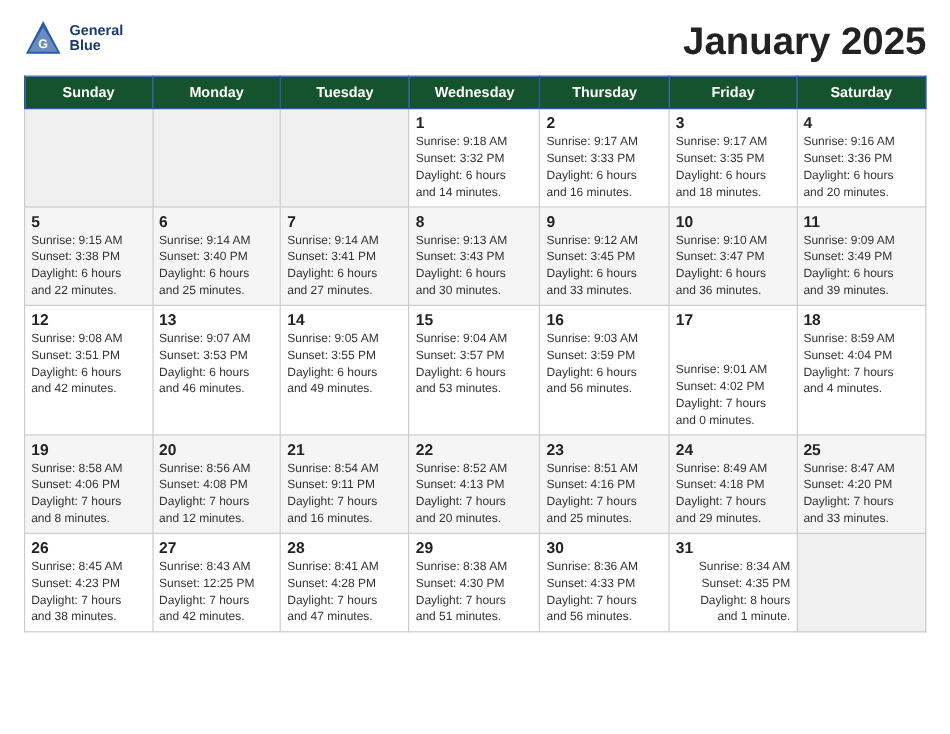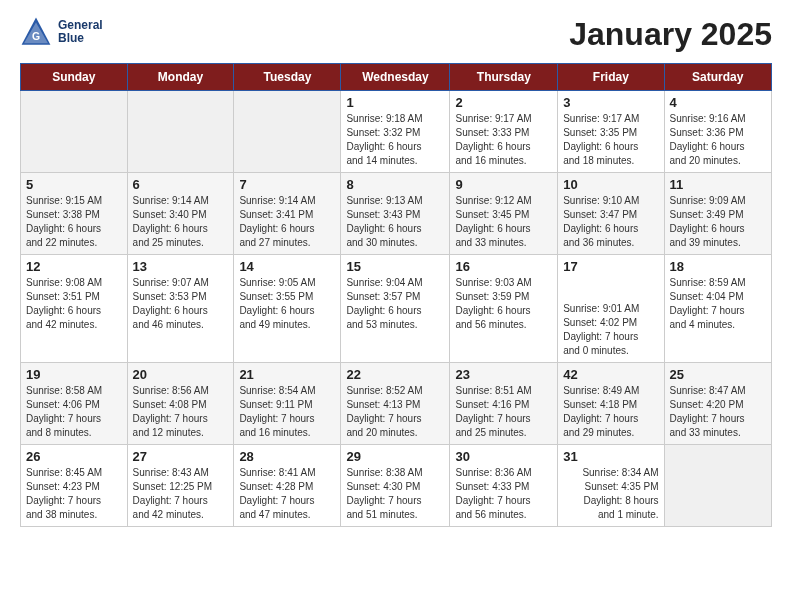--- a/index.html
+++ b/index.html
@@ -47,21 +47,21 @@
       font-size: 15px;
       font-weight: normal;
       color: #555;
     }
     table {
       width: 100%;
       border-collapse: collapse;
       font-size: 11px;
     }
     thead tr th {
-      background: #7f1d1d;
+      background: #14532d;
       color: #fff;
       padding: 6px 4px;
       text-align: center;
       font-size: 12px;
       font-weight: bold;
       border: 1px solid #2a5aa7;
     }
     tbody tr td {
       border: 1px solid #ccc;
       vertical-align: top;
@@ -292,21 +292,21 @@
 and 20 minutes.</div>
           </td>
           <td>
             <span class="day-num">23</span>
             <div class="day-info" style="white-space: pre-line;">Sunrise: 8:51 AM
 Sunset: 4:16 PM
 Daylight: 7 hours
 and 25 minutes.</div>
           </td>
           <td>
-            <span class="day-num">42</span>
+            <span class="day-num">24</span>
             <div class="day-info" style="white-space: pre-line;">Sunrise: 8:49 AM
 Sunset: 4:18 PM
 Daylight: 7 hours
 and 29 minutes.</div>
           </td>
           <td>
             <span class="day-num">25</span>
             <div class="day-info" style="white-space: pre-line;">Sunrise: 8:47 AM
 Sunset: 4:20 PM
 Daylight: 7 hours

